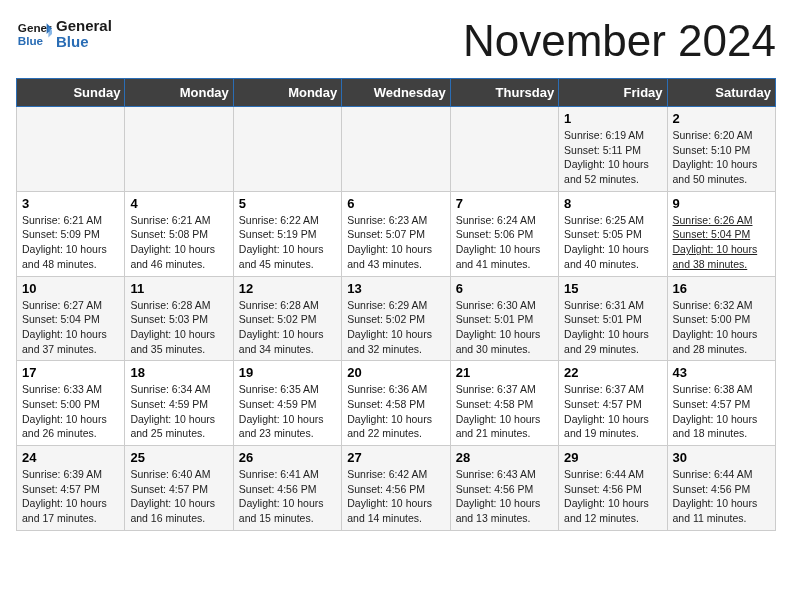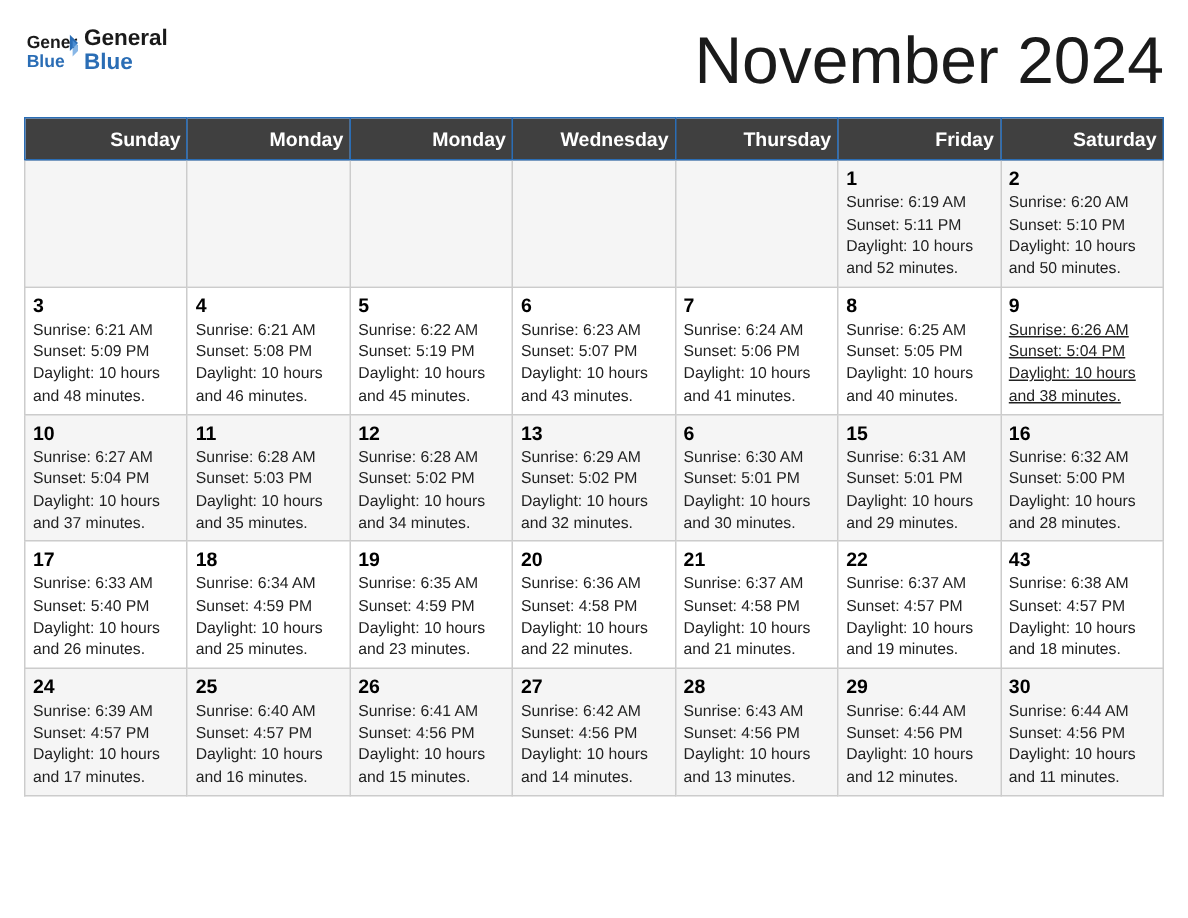--- a/index.html
+++ b/index.html
@@ -167,21 +167,21 @@
 Daylight: 10 hours and 30 minutes.</span></td>
         <td><span class="day-num">15</span><span class="day-info" style="white-space: pre-line; margin-top: 24px;">Sunrise: 6:31 AM
 Sunset: 5:01 PM
 Daylight: 10 hours and 29 minutes.</span></td>
         <td><span class="day-num">16</span><span class="day-info" style="white-space: pre-line;">Sunrise: 6:32 AM
 Sunset: 5:00 PM
 Daylight: 10 hours and 28 minutes.</span></td>
       </tr>
       <tr>
         <td><span class="day-num">17</span><span class="day-info" style="white-space: pre-line;">Sunrise: 6:33 AM
-Sunset: 5:40 PM
+Sunset: 5:00 PM
 Daylight: 10 hours and 26 minutes.</span></td>
         <td><span class="day-num">18</span><span class="day-info" style="white-space: pre-line;">Sunrise: 6:34 AM
 Sunset: 4:59 PM
 Daylight: 10 hours and 25 minutes.</span></td>
         <td><span class="day-num">19</span><span class="day-info" style="white-space: pre-line;">Sunrise: 6:35 AM
 Sunset: 4:59 PM
 Daylight: 10 hours and 23 minutes.</span></td>
         <td><span class="day-num">20</span><span class="day-info" style="white-space: pre-line;">Sunrise: 6:36 AM
 Sunset: 4:58 PM
 Daylight: 10 hours and 22 minutes.</span></td>

